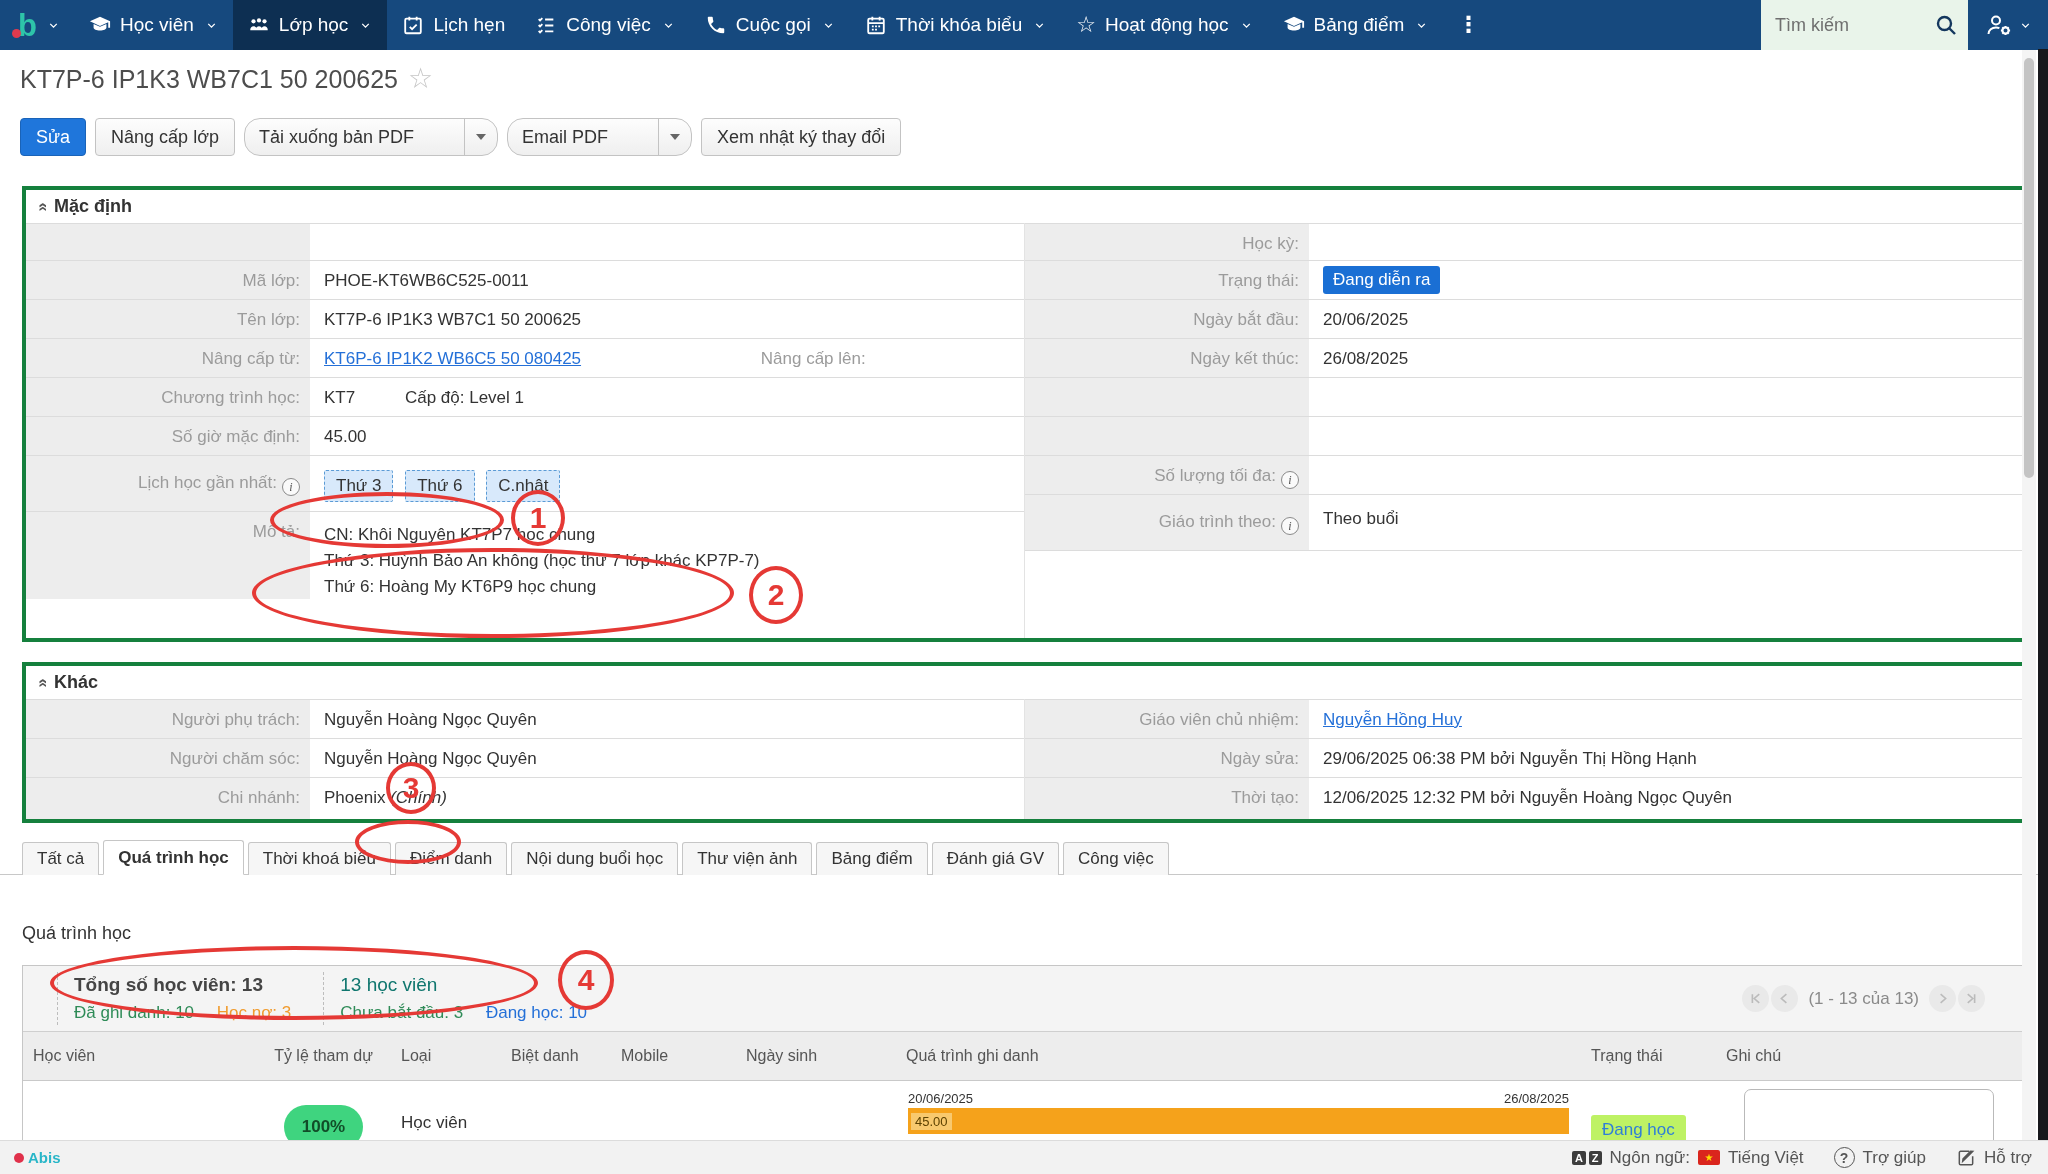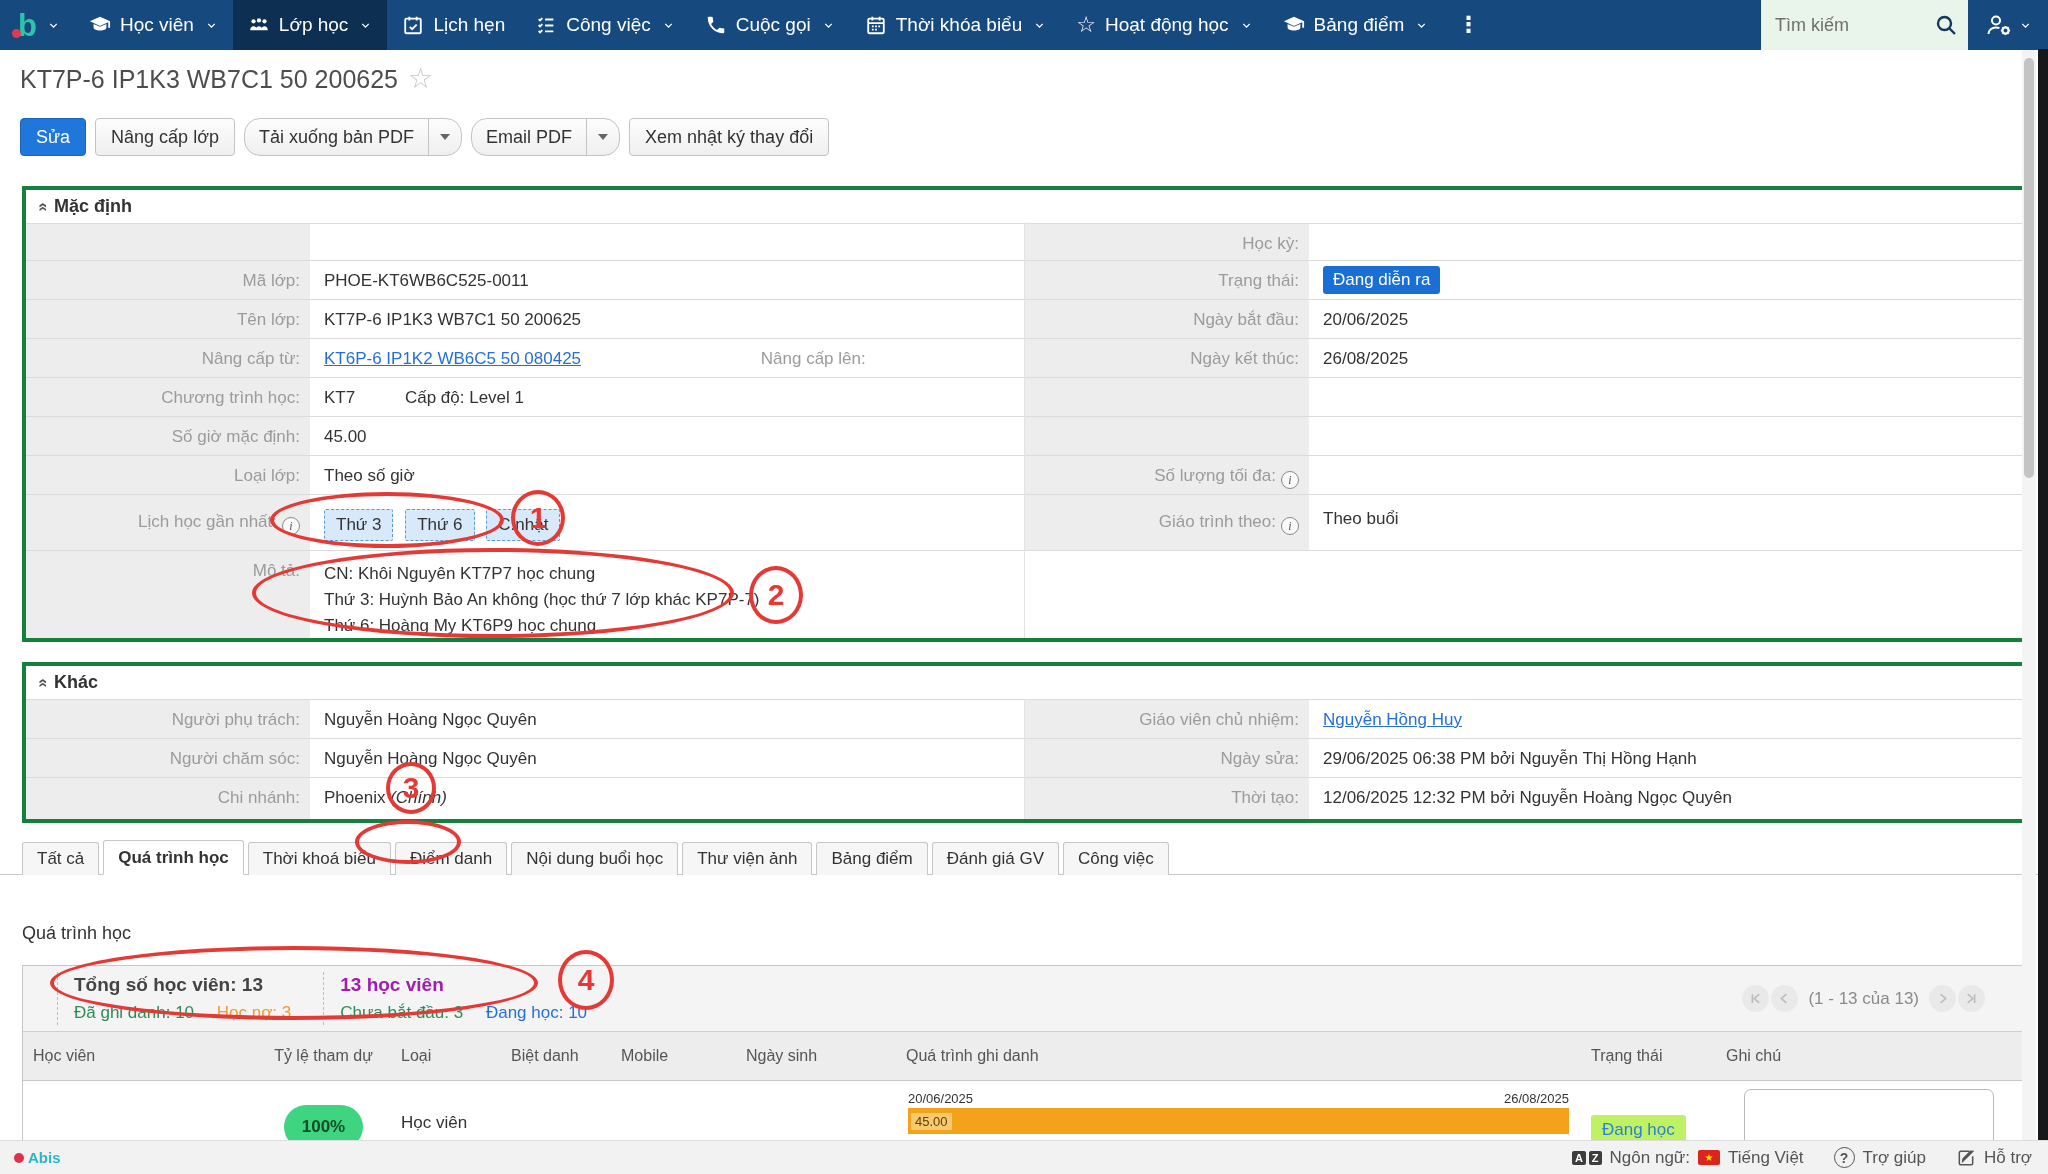--- a/index.html
+++ b/index.html
@@ -25,21 +25,21 @@
   .search-ic { width:24px; height:24px; flex:none; }
   .nav-account { width:80px; display:flex; align-items:center; justify-content:center; gap:3px; }
 
   
   .title-row { margin:12px 0 0 20px; display:flex; align-items:center; gap:10px; height:34px; }
   .page-title { font-size:25px; font-weight:400; color:#4d4d4d; }
   .fav-star { font-size:28px; color:#c6c6c6; line-height:1; }
   .toolbar { margin:22px 0 0 20px; display:flex; gap:9px; height:38px; }
   .btn { display:inline-flex; align-items:center; padding:0 15px; border:1px solid #c3c3c3; border-radius:4px; background:linear-gradient(#fdfdfd,#efefef); font-size:18px; color:#333; cursor:pointer; }
   .btn.primary { background:#1F76DB; border-color:#1a63b8; color:#fff; }
-  .btn-split { display:inline-flex; border:1px solid #c3c3c3; border-radius:16px; background:linear-gradient(#fdfdfd,#efefef); overflow:hidden; }
+  .btn-split { display:inline-flex; border:1px solid #c3c3c3; border-radius:16px; background:linear-gradient(#fdfdfd,#efefef); overflow:hidden;gap:36px; }
   .btn-split .main { padding:0 14px; display:flex; align-items:center; font-size:18px; cursor:pointer; }
   .btn-split .drop { border-left:1px solid #c3c3c3; padding:0 11px; display:flex; align-items:center; cursor:pointer; }
   .tri { width:0; height:0; border-left:5px solid transparent; border-right:5px solid transparent; border-top:6px solid #666; }
 
   
   .box { margin:0 22px; border:4px solid #15803d; background:#fff; }
   .box.first { margin-top:30px; }
   .box.second { margin-top:20px; }
   .box-head { height:33px; display:flex; align-items:center; gap:7px; padding:0 12px; font-weight:bold; font-size:18px; color:#333; }
   .collapse-ic { display:inline-block; color:#555; font-size:16px; transform:rotate(-90deg); line-height:1; }
@@ -69,21 +69,21 @@
   .tab { display:inline-flex; align-items:center; height:33px; padding:0 14px; border:1px solid #c6c6c6; border-bottom:none; border-radius:3px 3px 0 0; background:#f6f6f6; font-size:17px; color:#333; cursor:pointer; position:relative; top:1px; }
   .tab.active { background:#fff; font-weight:bold; height:35px; border-bottom:1px solid #fff; }
 
   
   .prog-heading { margin:48px 0 0 22px; font-size:18px; color:#333; height:24px; }
   .panel { margin:18px 22px 0 22px; border:1px solid #c6c6c6; }
   .summary { height:65px; background:#F4F4F4; display:flex; align-items:center; padding-left:34px; position:relative; }
   .sum-block { border-left:1px dashed #bdbdbd; padding:2px 0 2px 16px; margin-right:14px; }
   .sum-l1 { font-size:19px; color:#444; margin-bottom:7px; }
   .sum-l1.bold { font-weight:bold; }
-  .sum-l1.muted { color:#a21caf; font-weight:700; }
+  .sum-l1.muted { color:#0f766e; font-weight:400; }
   .sum-l2 { font-size:17px; }
   .sum-l2 span { margin-right:18px; }
   .green { color:#2E8B57; } .orange { color:#F09B2E; } .blue { color:#2470D8; }
   .pager { position:absolute; right:40px; top:0; height:100%; display:flex; align-items:center; gap:2px; color:#8a8a8a; font-size:17px; }
   .pgbtn { width:27px; height:27px; border-radius:50%; background:#e9e9e9; display:flex; align-items:center; justify-content:center; cursor:default; }
   .pgbtn svg { width:15px; height:15px; }
   .pager-text { margin:0 8px; white-space:nowrap; }
 
   
   .ttable { width:100%; }
@@ -332,24 +332,20 @@
         <div class="frow h39">
           <div class="flabel">Chương trình học:</div>
           <div class="fvalue">
             <span>KT7</span>
             <span class="inline-gap-sm">Cấp độ: Level 1</span>
           </div>
         </div>
         <div class="frow h39">
           <div class="flabel">Số giờ mặc định:</div>
           <div class="fvalue">45.00</div>
-        </div>
-        <div class="frow h39">
-          <div class="flabel">Loại lớp:</div>
-          <div class="fvalue">Theo số giờ</div>
         </div>
         <div class="frow h56">
           <div class="flabel vc">
             <span>Lịch học gần nhất:</span><span class="info-i"></span>
           </div>
           <div class="fvalue vc">
             <span class="day-badge">Thứ 3</span>
             <span class="day-badge">Thứ 6</span>
             <span class="day-badge">C.nhật</span>
           </div>

